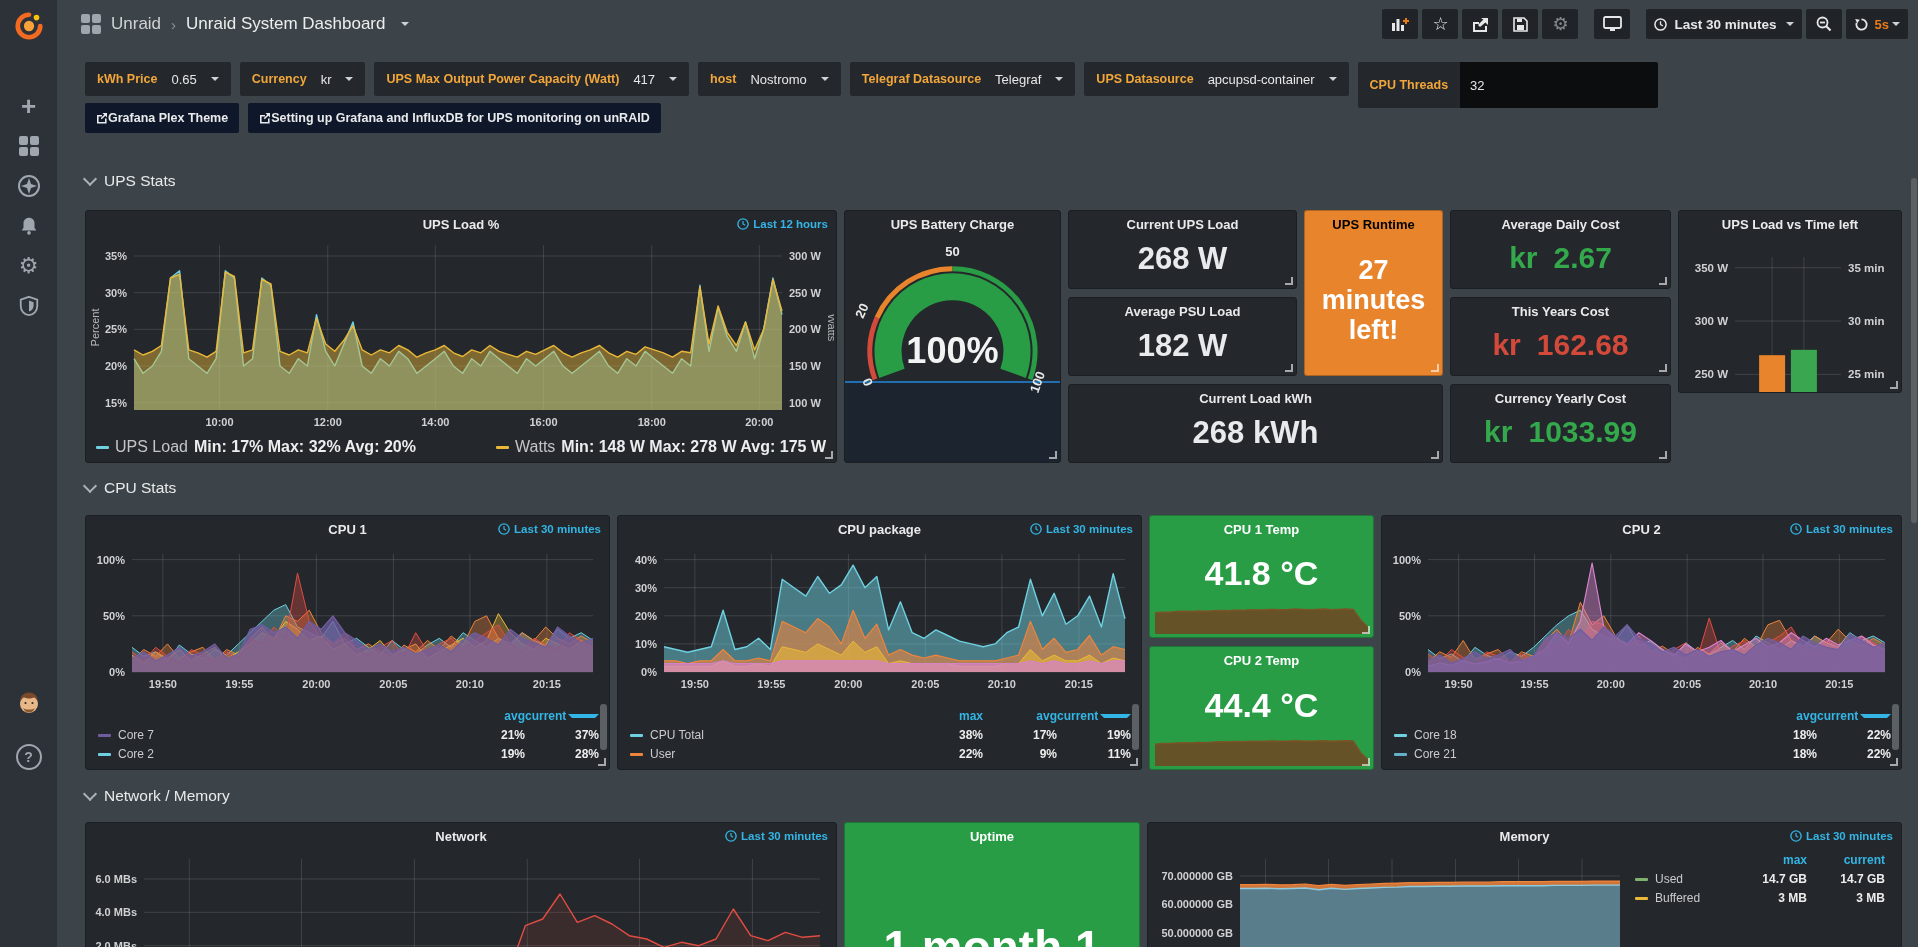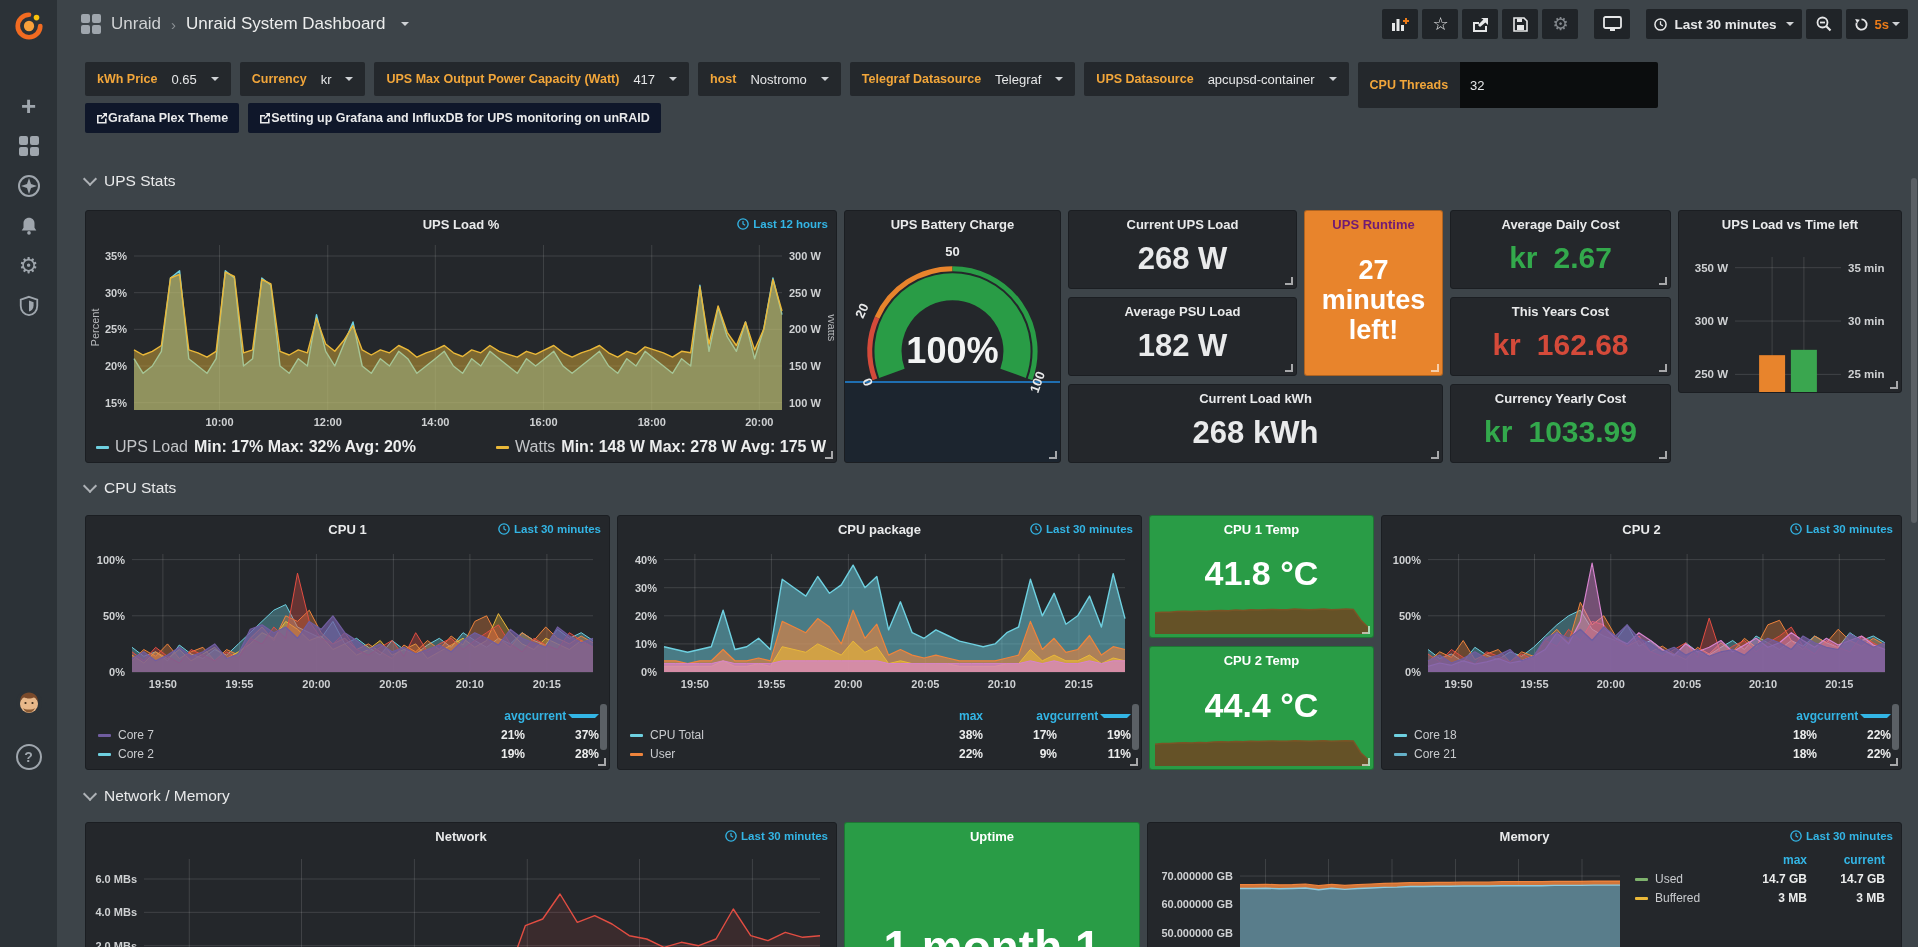--- a/index.html
+++ b/index.html
@@ -361,21 +361,21 @@
 
 <div class="panel" style="left:1068px;top:210px;width:229px;height:79px;">
   <div class="ptitle">Current UPS Load</div>
   <div class="statval" style="top:30px;font-size:31px;">268 W</div>
 </div>
 <div class="panel" style="left:1068px;top:297px;width:229px;height:79px;">
   <div class="ptitle">Average PSU Load</div>
   <div class="statval" style="top:30px;font-size:31px;">182 W</div>
 </div>
 <div class="panel" style="left: 1304px; top: 210px; width: 139px; height: 166px; background: rgb(232, 132, 44); border-color: rgba(0, 0, 0, 0.25);">
-  <div class="ptitle" style="color:#701a75">UPS Runtime</div>
+  <div class="ptitle" style="color:#000000">UPS Runtime</div>
   <div class="runtime-value">27 minutes left!</div>
 </div>
 <div class="panel" style="left:1068px;top:384px;width:375px;height:79px;">
   <div class="ptitle">Current Load kWh</div>
   <div class="statval" style="top:30px;font-size:31px;">268 kWh</div>
 </div>
 
 <div class="panel" style="left:1450px;top:210px;width:221px;height:79px;text-decoration:underline;">
   <div class="ptitle">Average Daily Cost</div>
   <div class="costval" style="top: 30px; font-size: 30px; color: rgb(51, 169, 76);">

